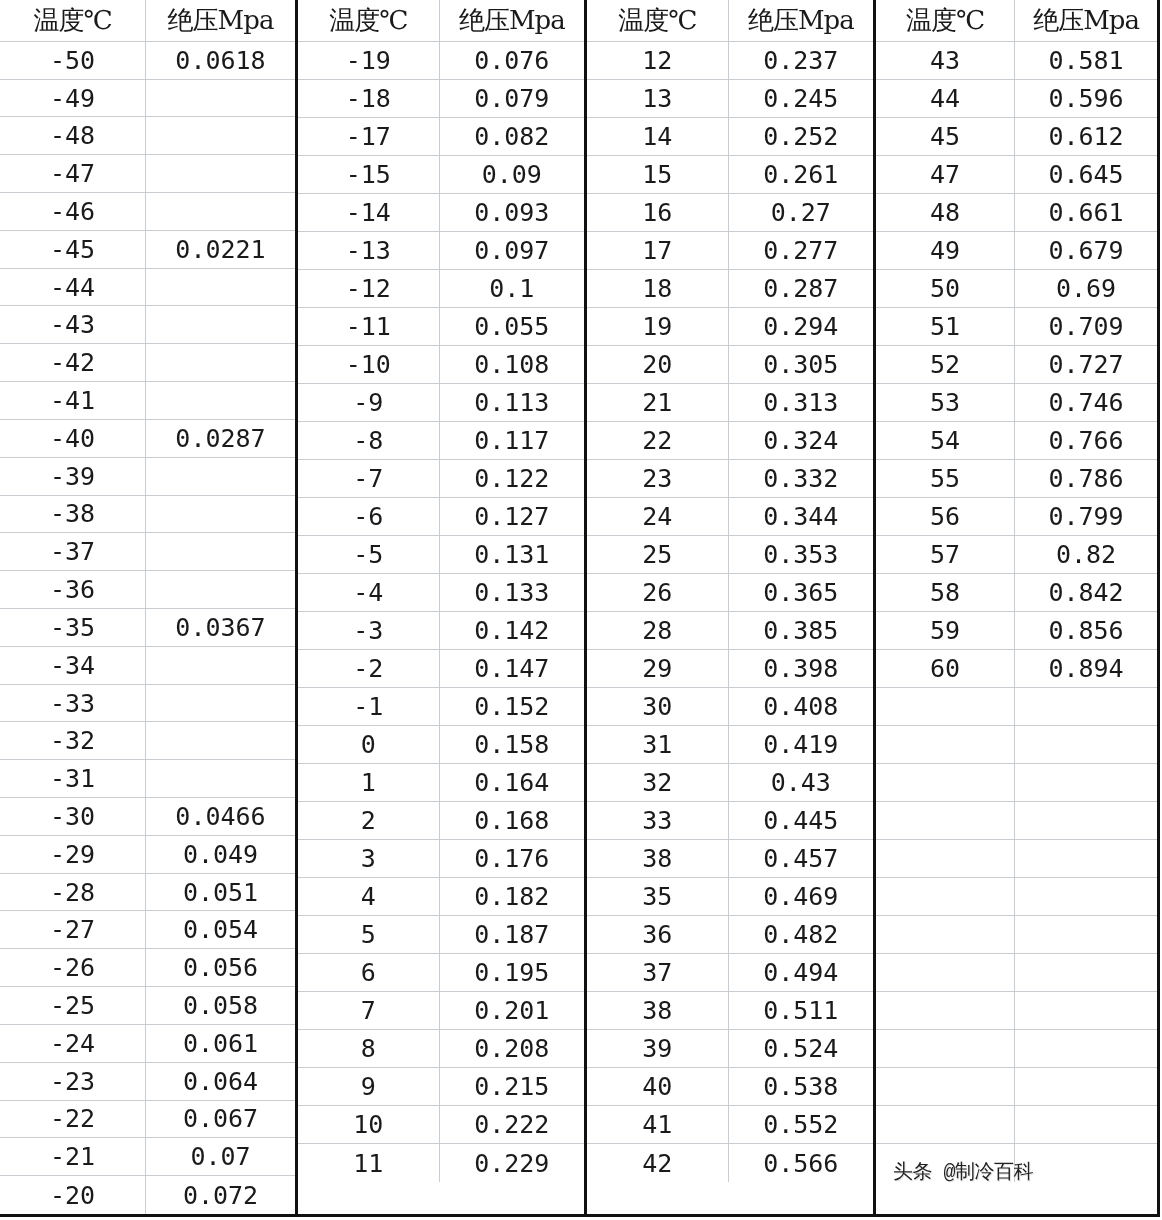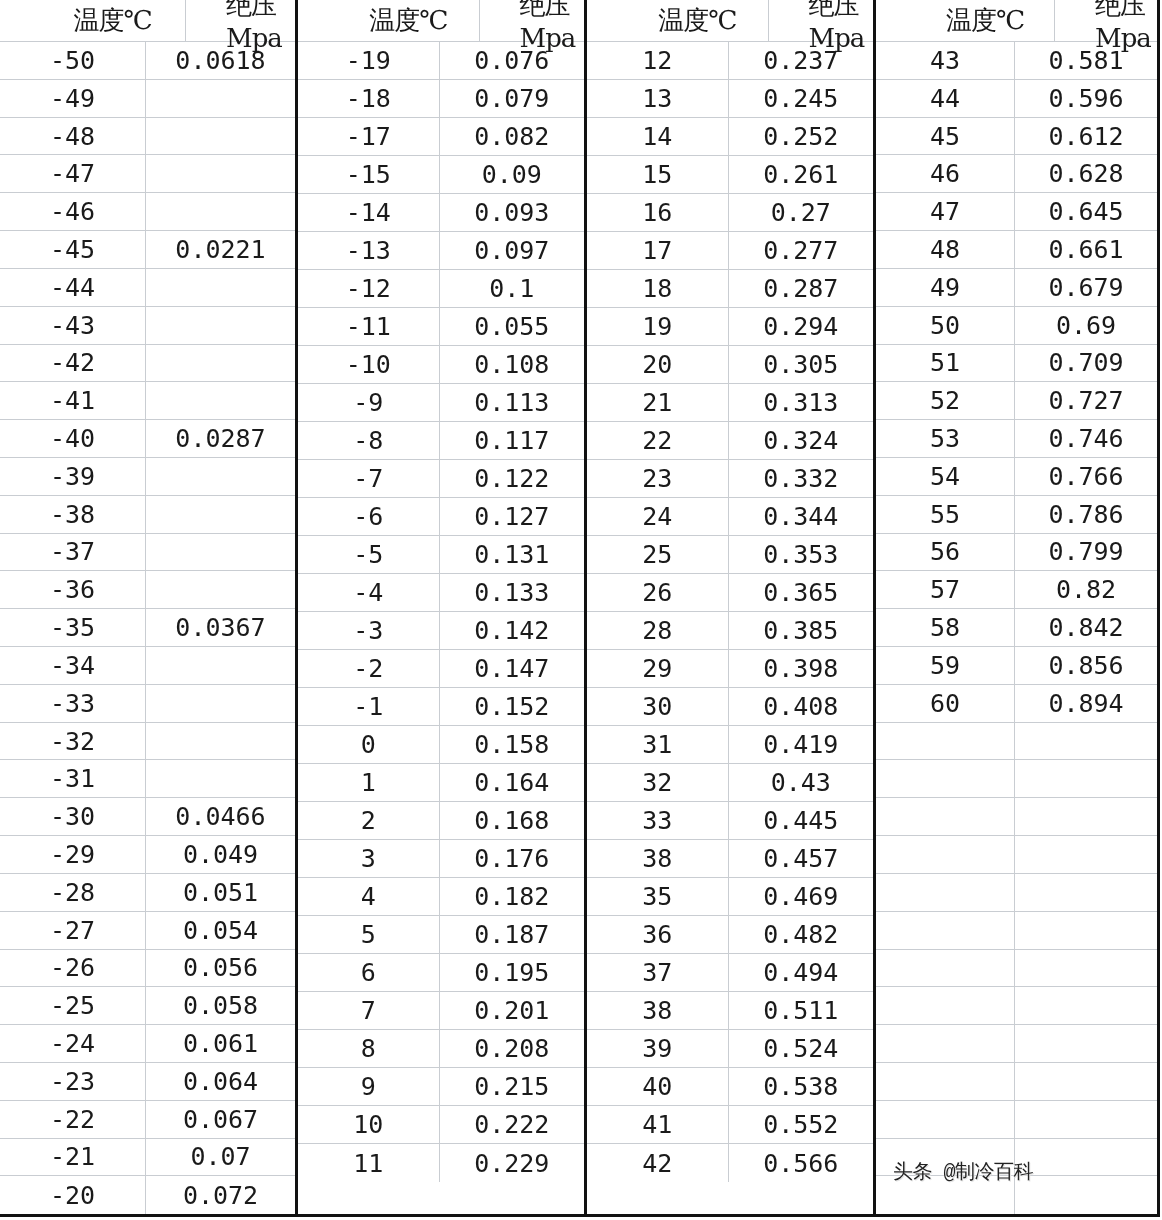--- a/index.html
+++ b/index.html
@@ -23,21 +23,21 @@
     .g3 { flex: 1; }
     .row { display: flex; height: 38px; box-sizing: border-box; border-bottom: 1px solid #c9cdd2; }
     .row.header { height: 42px; }
     .cell {
       flex: 1; display: flex; align-items: center; justify-content: center;
       font-family: "DejaVu Sans Mono", "Liberation Mono", monospace;
       font-size: 25px; color: #1a1a1a;
       box-sizing: border-box;
     }
     .cell.t { border-right: 1px solid #c9cdd2; flex: 0 0 49.5%; }
-    .row.header .cell { font-family: "DejaVu Serif", "Liberation Serif", serif; font-size: 26px; letter-spacing: -1px; margin-left: 40px; }
+    .row.header .cell { font-family: "DejaVu Serif", "Liberation Serif", serif; font-size: 26px; letter-spacing: -1px; }
     .row.last { border-bottom: none; }
     .watermark {
       position: absolute; left: 893px; top: 1158px;
       font-family: Liberation Mono, monospace;
       font-size: 20px; color: #222;
       text-shadow: 0 0 2px #fff, 1px 1px 0 #ddd;
       letter-spacing: -0.5px;
     }
   </style>
 </head>
@@ -437,24 +437,20 @@
       </div>
       <div class="row">
         <div class="cell t">44</div>
         <div class="cell">0.596</div>
       </div>
       <div class="row">
         <div class="cell t">45</div>
         <div class="cell">0.612</div>
       </div>
       <div class="row">
-        <div class="cell t">46</div>
-        <div class="cell">0.628</div>
-      </div>
-      <div class="row">
         <div class="cell t">47</div>
         <div class="cell">0.645</div>
       </div>
       <div class="row">
         <div class="cell t">48</div>
         <div class="cell">0.661</div>
       </div>
       <div class="row">
         <div class="cell t">49</div>
         <div class="cell">0.679</div>

